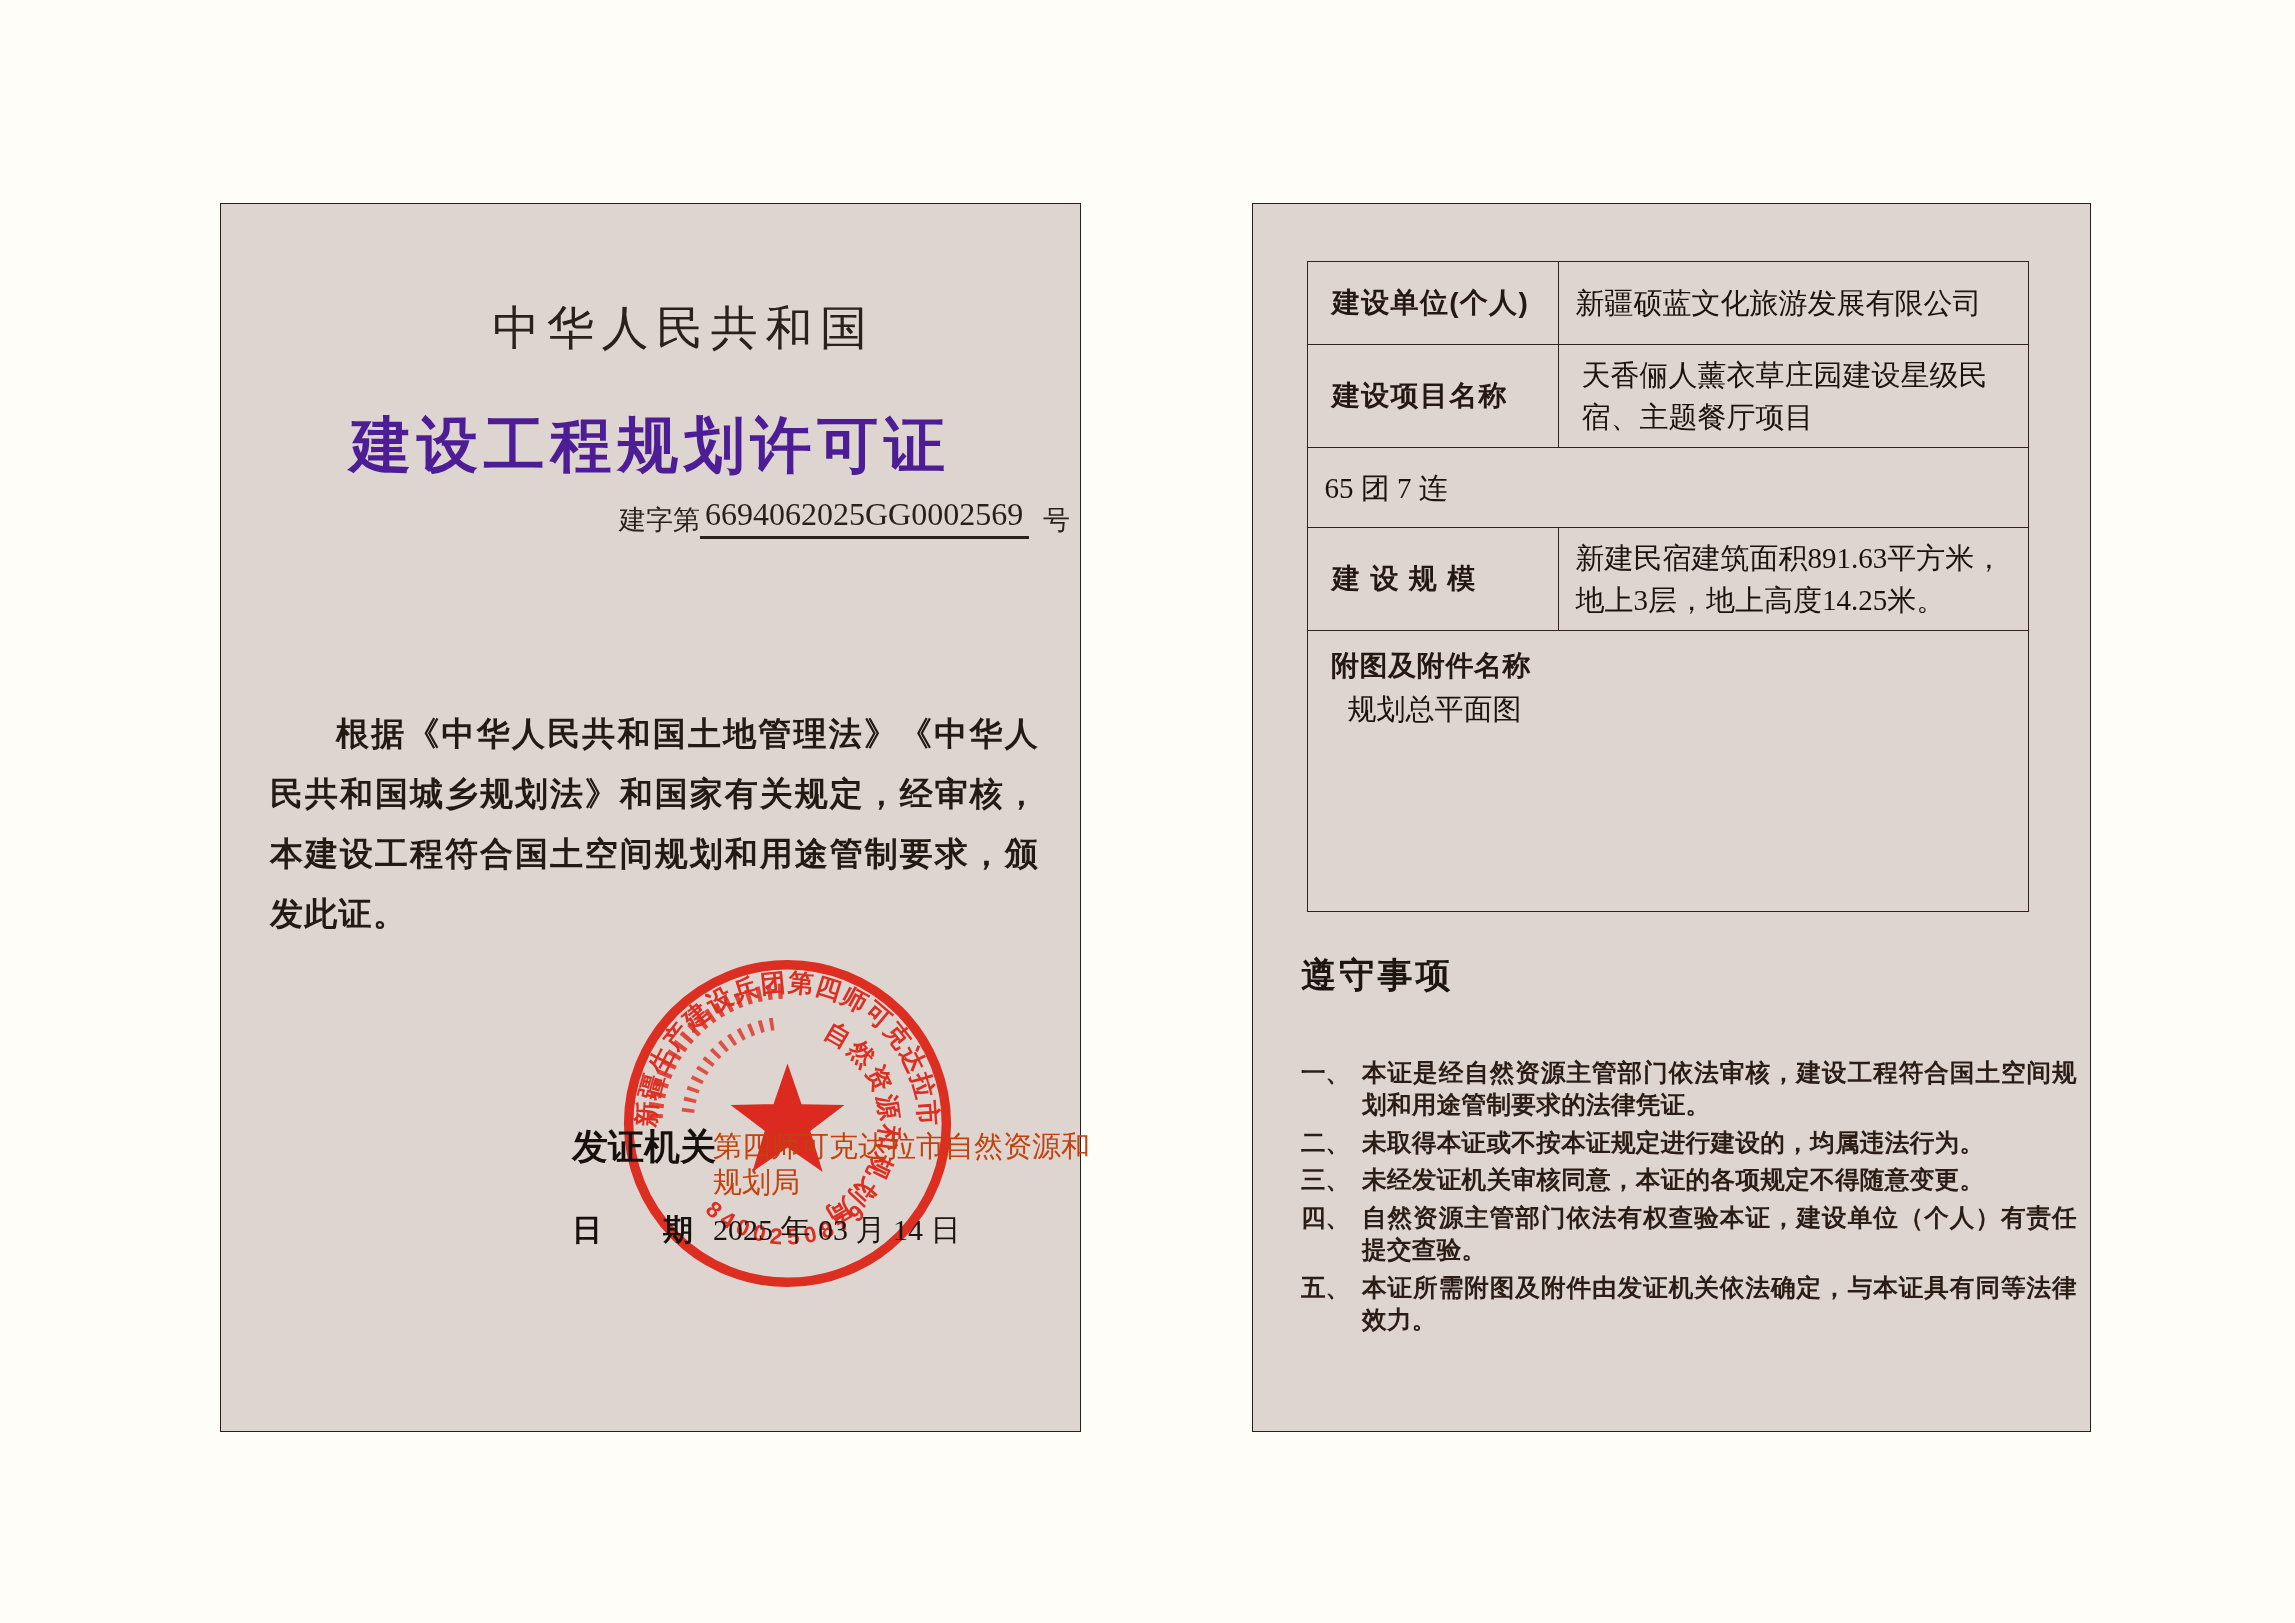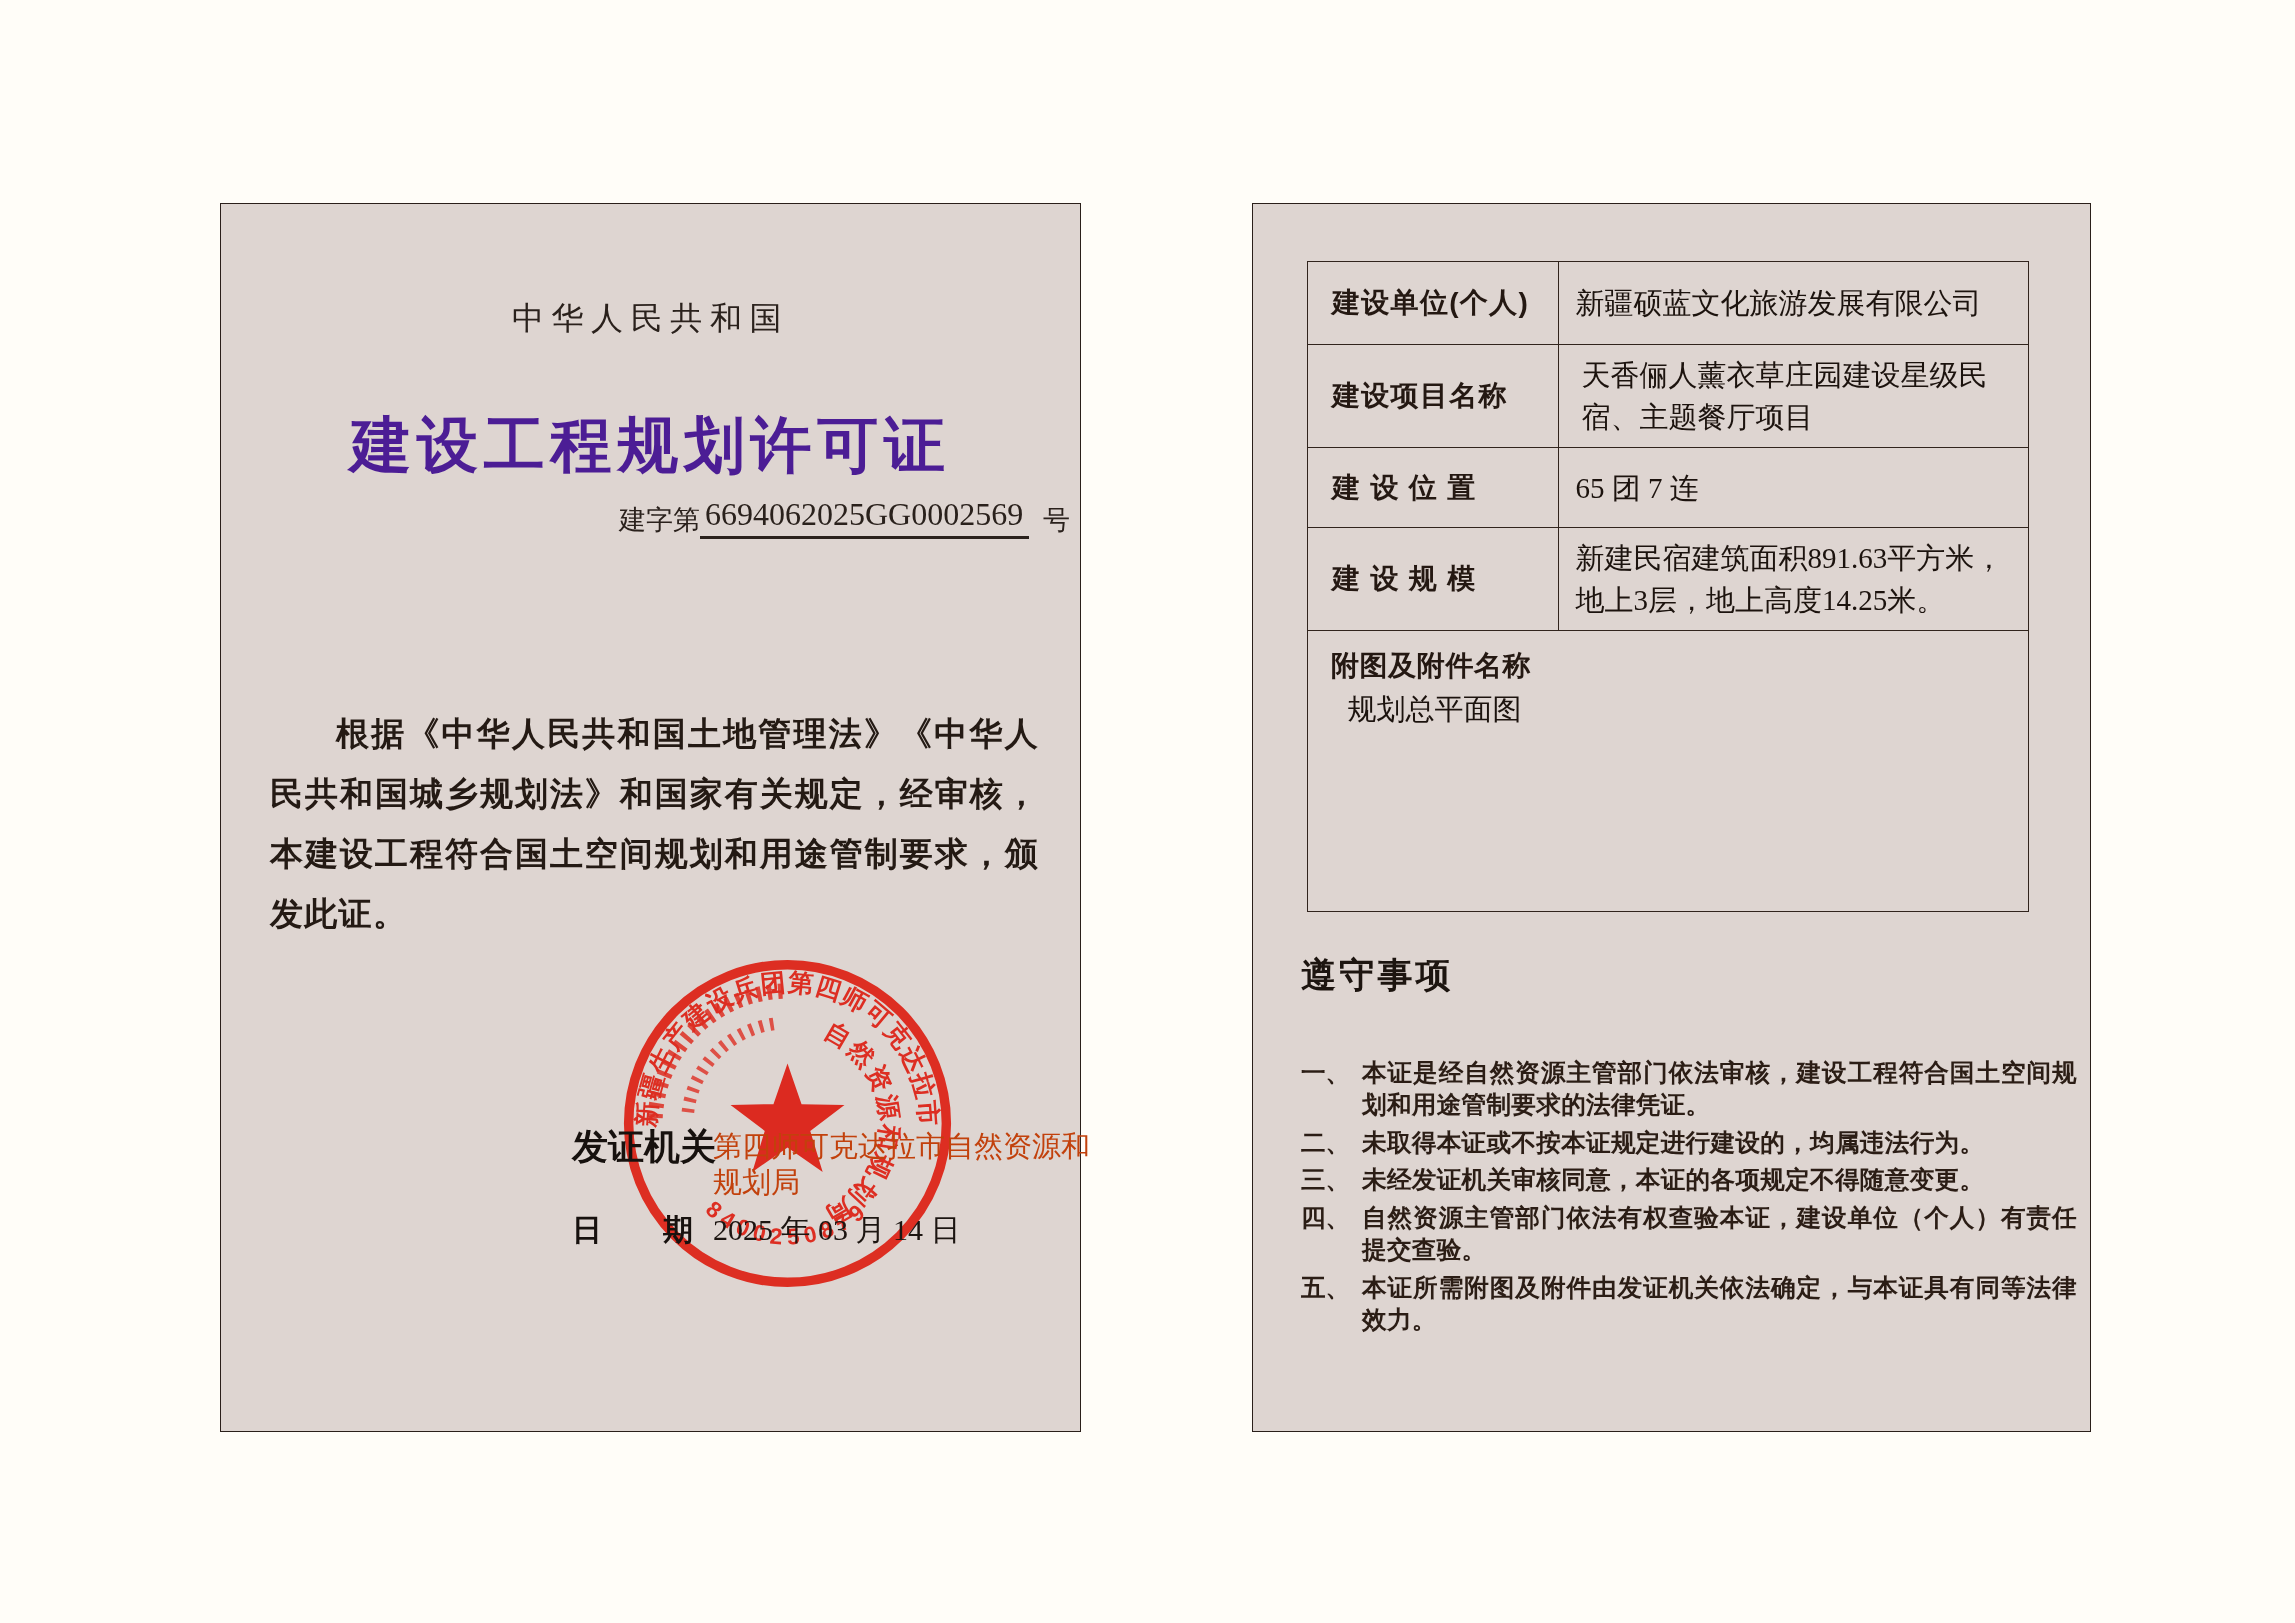--- a/index.html
+++ b/index.html
@@ -21,22 +21,22 @@
     box-sizing: border-box;
   }
   .page-left  { left: 220px;  width: 861px; }
   .page-right { left: 1252px; width: 839px; }
 
   
   .country-title {
     position: absolute; top: 93px; left: 0; width: 100%;
     text-align: center;
     font-family: "Liberation Serif", serif;
-    font-size: 32px; letter-spacing: 7.6px;
-    color: #2a211c; white-space: nowrap;
+    font-size: 47px; letter-spacing: 7.6px;
+    color: #2a211c; white-space: nowrap; padding-left: 33px;
   }
   .main-title {
     position: absolute; top: 201px; left: 0; width: 100%;
     text-align: center;
     font-weight: bold;
     font-size: 61px; letter-spacing: 5.7px;
     color: #4c1d95; white-space: nowrap;
   }
   .cert-line {
     position: absolute; top: 292px; left: 398px;
@@ -216,21 +216,20 @@
         <div class="tlabel">建设单位(个人)</div>
         <div class="tvalue">新疆硕蓝文化旅游发展有限公司</div>
       </div>
 
       <div class="trow row-2">
         <div class="tlabel">建设项目名称</div>
         <div class="tvalue">天香俪人薰衣草庄园建设星级民宿、主题餐厅项目</div>
       </div>
 
       <div class="trow row-3">
-        <div class="tlabel">建 设 位 置</div>
         <div class="tvalue">65 团 7 连</div>
       </div>
 
       <div class="trow row-4">
         <div class="tlabel">建 设 规 模</div>
         <div class="tvalue">新建民宿建筑面积891.63平方米，地上3层，地上高度14.25米。</div>
       </div>
 
       <div class="trow attach-row">
         <div class="attach-label">附图及附件名称</div>

